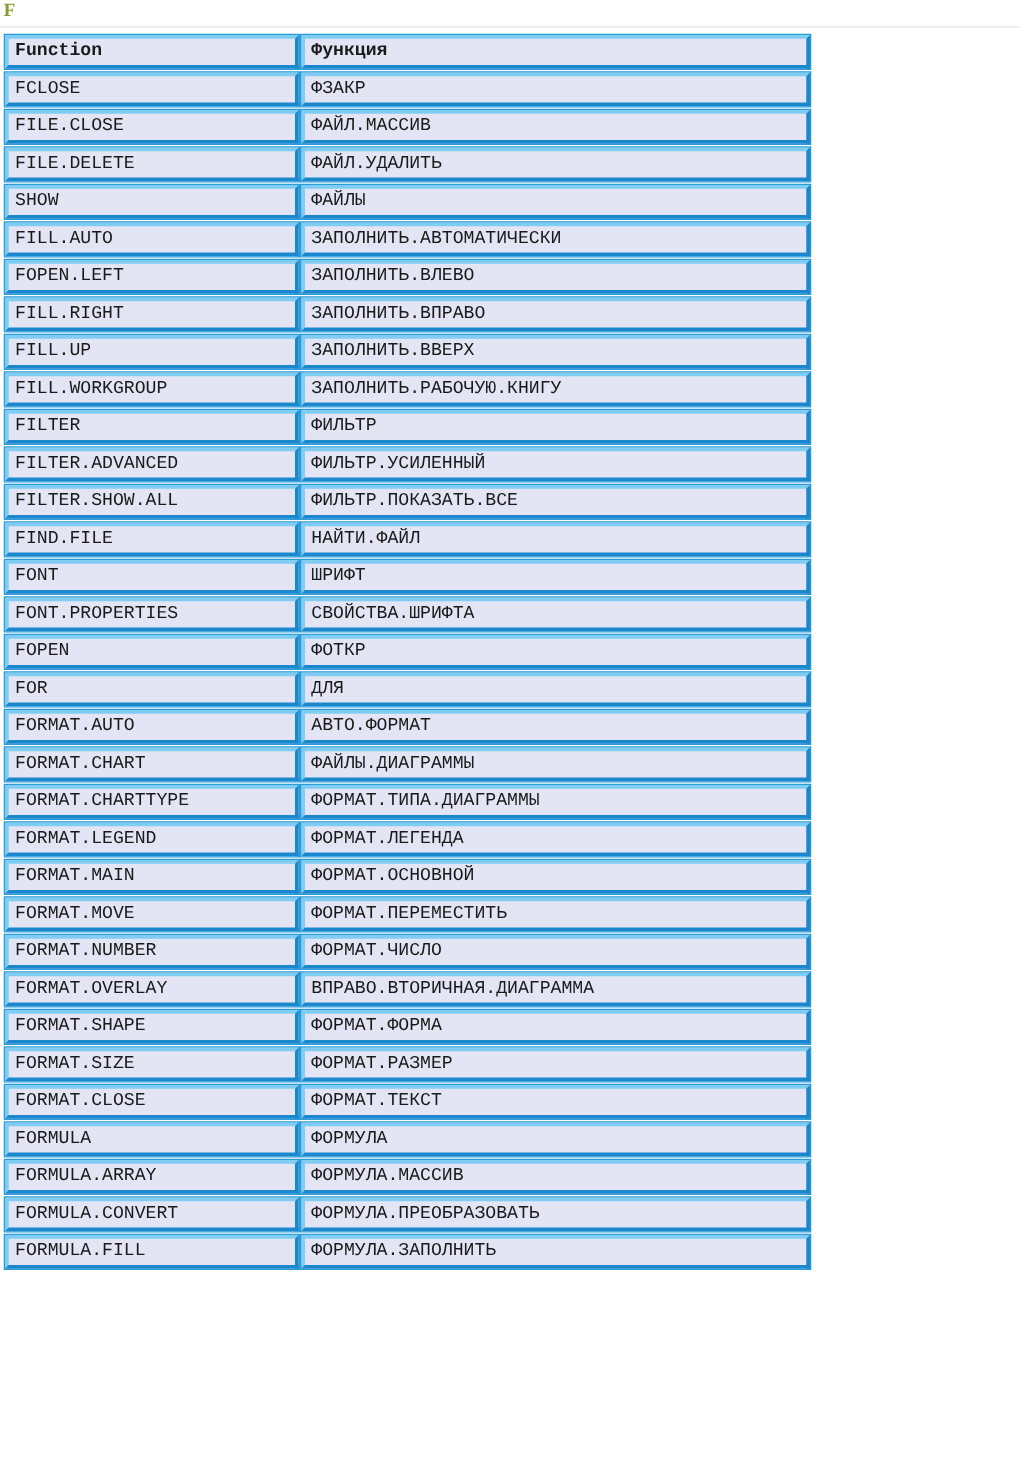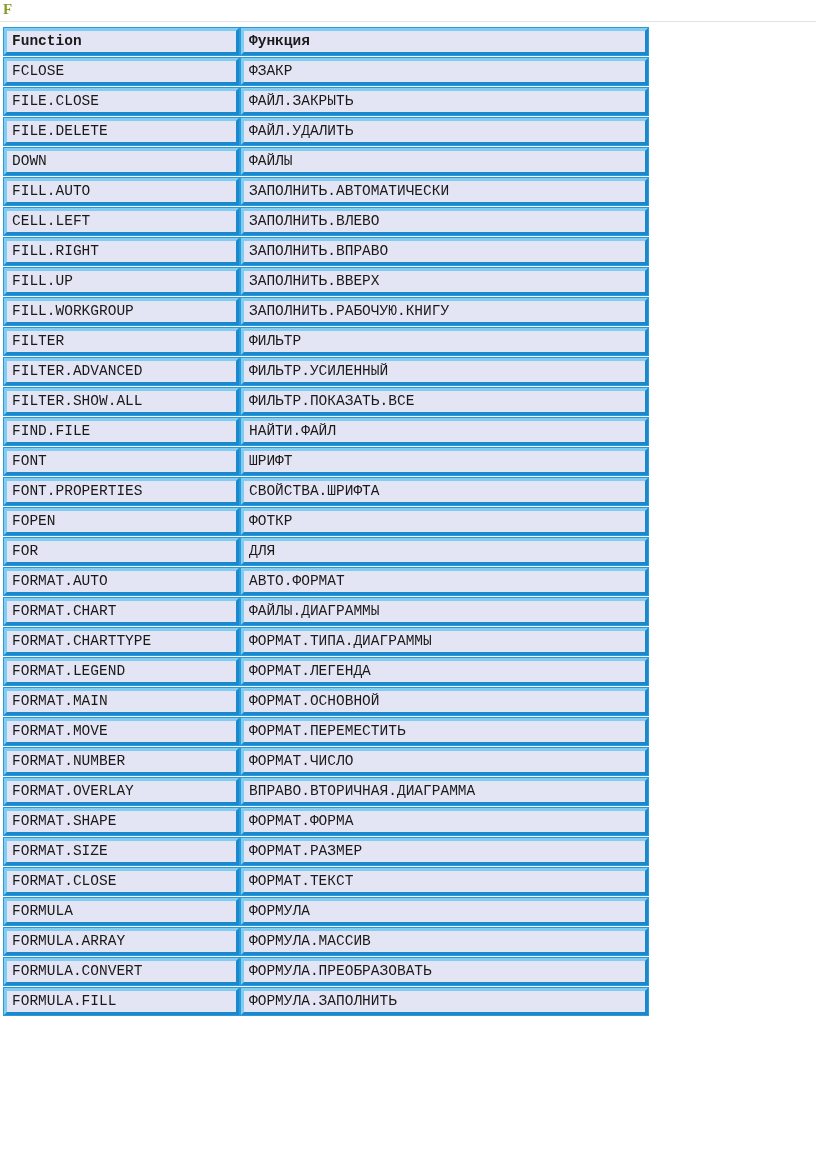--- a/index.html
+++ b/index.html
@@ -89,36 +89,36 @@
       <td>Функция</td>
     </tr>
   </thead>
   <tbody id="tbody">
       <tr>
         <td>FCLOSE</td>
         <td>ФЗАКР</td>
       </tr>
       <tr>
         <td>FILE.CLOSE</td>
-        <td>ФАЙЛ.ЗАКРЫТЬ</td>
+        <td>ФАЙЛ.МАССИВ</td>
       </tr>
       <tr>
         <td>FILE.DELETE</td>
         <td>ФАЙЛ.УДАЛИТЬ</td>
       </tr>
       <tr>
-        <td>DOWN</td>
+        <td>SHOW</td>
         <td>ФАЙЛЫ</td>
       </tr>
       <tr>
         <td>FILL.AUTO</td>
         <td>ЗАПОЛНИТЬ.АВТОМАТИЧЕСКИ</td>
       </tr>
       <tr>
-        <td>CELL.LEFT</td>
+        <td>FOPEN.LEFT</td>
         <td>ЗАПОЛНИТЬ.ВЛЕВО</td>
       </tr>
       <tr>
         <td>FILL.RIGHT</td>
         <td>ЗАПОЛНИТЬ.ВПРАВО</td>
       </tr>
       <tr>
         <td>FILL.UP</td>
         <td>ЗАПОЛНИТЬ.ВВЕРХ</td>
       </tr>

